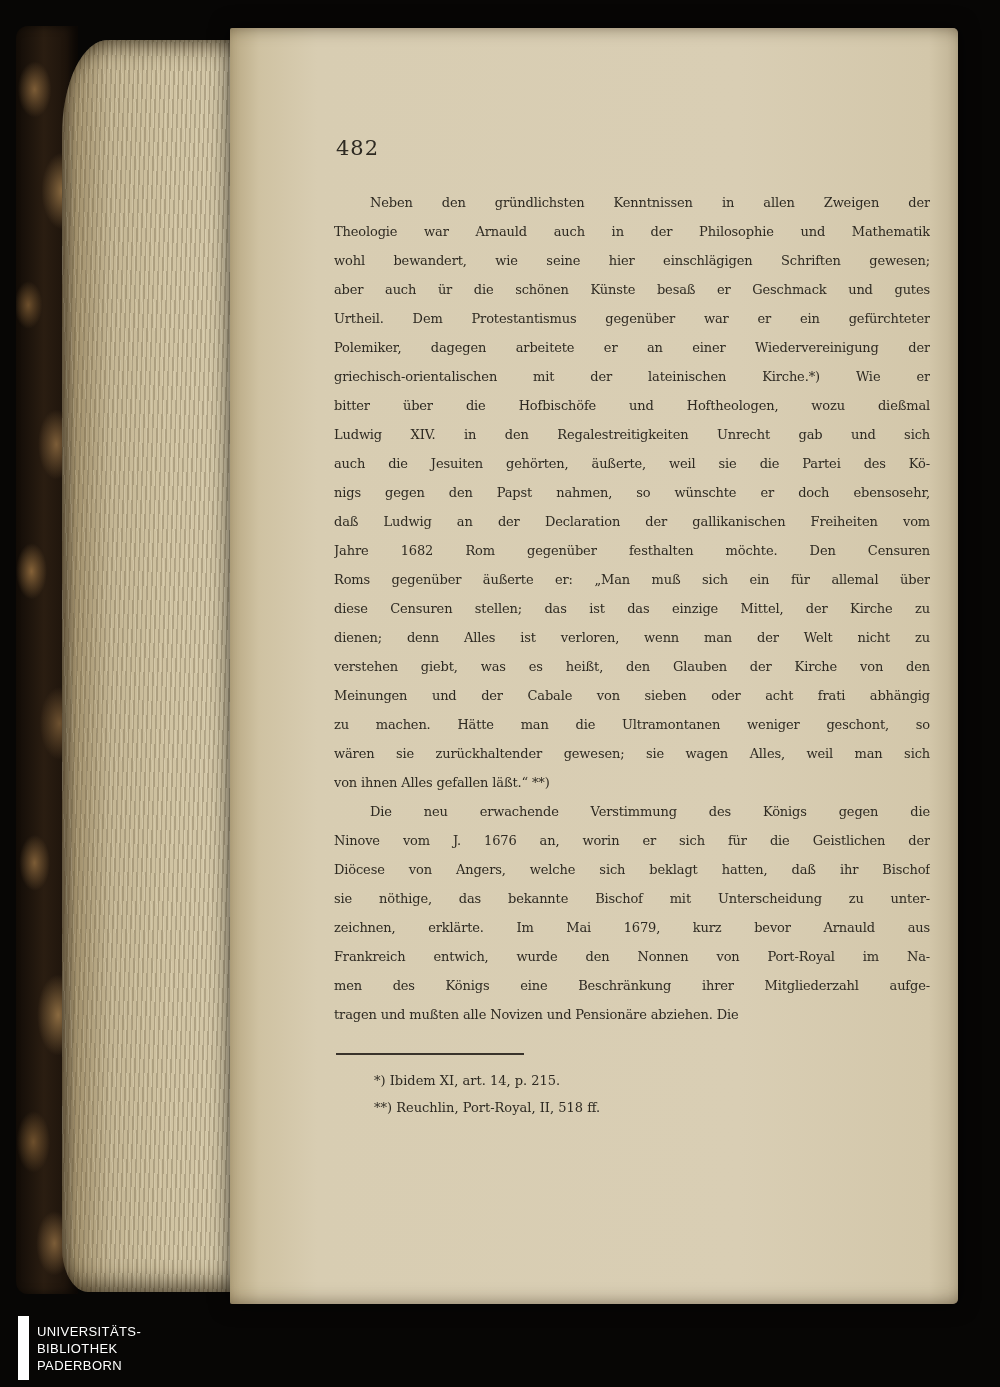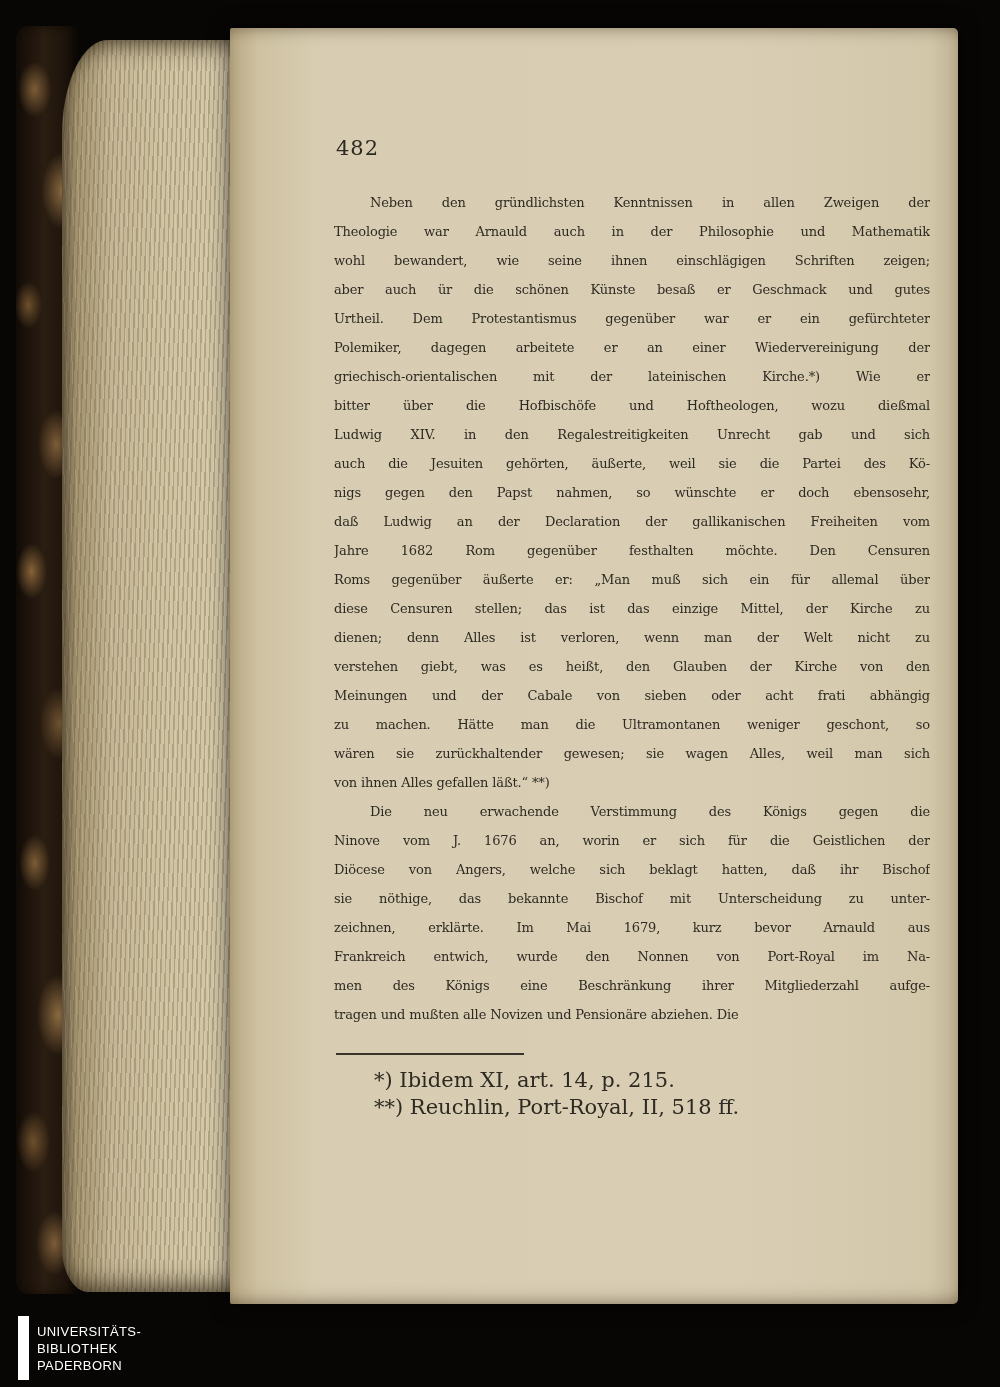--- a/index.html
+++ b/index.html
@@ -56,21 +56,21 @@
   .line{
     line-height:29px;height:29px;overflow:hidden;
     text-align:justify;text-align-last:justify;
   }
   .line.indent{padding-left:36px;}
   .line.last{text-align-last:left;}
   .fn-rule{
     width:188px;border:none;border-top:2px solid #39332b;
     margin:24px 0 12px 2px;
   }
-  .footnotes{font-size:21px;line-height:27px;}
+  .footnotes{font-size:13px;line-height:27px;}
   .footnote{padding-left:40px;}
   
   .watermark{position:absolute;left:18px;top:1316px;display:flex;}
   .wm-bar{width:11px;height:64px;background:#ffffff;}
   .wm-text{
     color:#ffffff;font-family:"Liberation Sans", sans-serif;
     font-size:13px;line-height:17px;letter-spacing:.4px;
     padding:7px 0 0 8px;font-weight:400;
   }
 </style>
@@ -81,21 +81,21 @@
 <div class="edges"></div>
 
 <div class="page">
   <div class="text-area">
     <div class="header-row">
       <span class="page-num">482</span>
     </div>
     <div class="body-text">
         <div class="line indent">Neben den gründlichsten Kenntnissen in allen Zweigen der</div>
         <div class="line">Theologie war Arnauld auch in der Philosophie und Mathematik</div>
-        <div class="line">wohl bewandert, wie seine ihnen einschlägigen Schriften zeigen;</div>
+        <div class="line">wohl bewandert, wie seine hier einschlägigen Schriften gewesen;</div>
         <div class="line">aber auch ür die schönen Künste besaß er Geschmack und gutes</div>
         <div class="line">Urtheil.  Dem Protestantismus gegenüber war er ein gefürchteter</div>
         <div class="line">Polemiker, dagegen arbeitete er an einer Wiedervereinigung der</div>
         <div class="line">griechisch-orientalischen mit der lateinischen Kirche.*)  Wie er</div>
         <div class="line">bitter über die Hofbischöfe und Hoftheologen, wozu dießmal</div>
         <div class="line">Ludwig XIV. in den Regalestreitigkeiten Unrecht gab und sich</div>
         <div class="line">auch die Jesuiten gehörten, äußerte, weil sie die Partei des Kö-</div>
         <div class="line">nigs gegen den Papst nahmen, so wünschte er doch ebensosehr,</div>
         <div class="line">daß Ludwig an der Declaration der gallikanischen Freiheiten vom</div>
         <div class="line">Jahre 1682 Rom gegenüber festhalten möchte.  Den Censuren</div>

